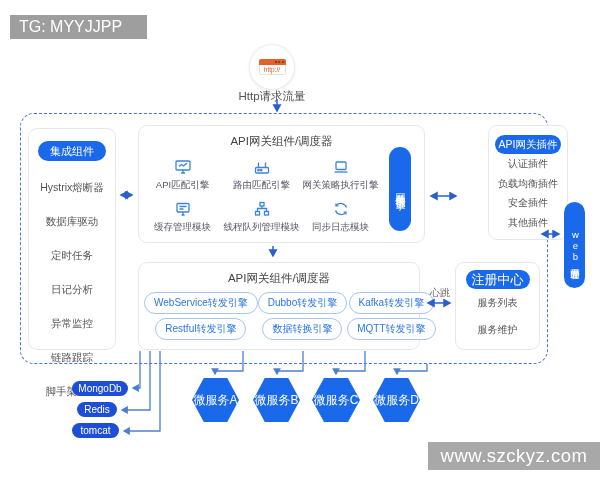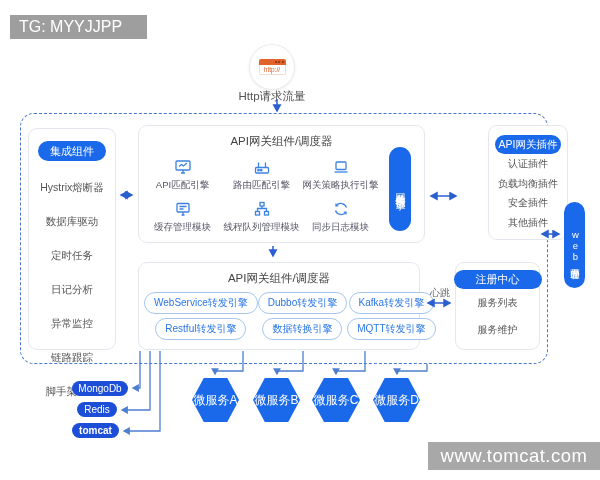--- a/index.html
+++ b/index.html
@@ -51,38 +51,38 @@
             writing-mode:vertical-lr; text-orientation:upright;
             display:flex; align-items:center; justify-content:center; letter-spacing:1px; }
 
   .plugins-box { left:460px; top:125px; width:80px; height:115px; display:flex;
                  flex-direction:column; align-items:center; padding:9px 2px 6px 2px;margin-left:28px; }
   .plugins-box .pill-solid { width:66px; height:19px; font-size:10.5px; flex:0 0 auto; }
   .rp-item { font-size:10px; color:#555; flex:1; display:flex; align-items:center; white-space:nowrap; }
 
   .registry-box { left:455px; top:262px; width:85px; height:88px; display:flex;
                   flex-direction:column; align-items:center; padding:7px 2px 6px 2px; }
-  .registry-box .pill-solid { width:88px; height:19px; font-size:11px; flex:0 0 auto; }
+  .registry-box .pill-solid { width:64px; height:19px; font-size:13px; flex:0 0 auto; }
 
   .bottom-box { left:138px; top:262px; width:282px; height:88px; }
   .eng-grid { position:absolute; left:5px; right:5px; top:27px; bottom:7px;
               display:grid; grid-template-columns:1fr 1fr 1fr; align-items:center; justify-items:center; }
 
   .web-pill { left:564px; top:202px; width:21px; height:86px; border-radius:11px;
               background:#1a69eb; color:#fff; font-size:9.5px;
               writing-mode:vertical-lr; text-orientation:upright;
               display:flex; align-items:center; justify-content:center; }
 
   .heartbeat { left:426px; top:286px; width:28px; text-align:center; font-size:10px; color:#666; }
 
   .ds-pill { background:#1d4ed8; color:#fff; border-radius:8px; font-size:10px;
              display:flex; align-items:center; justify-content:center; }
   .ds-mongo  { left:72px; top:381px; width:56px; height:15px; }
   .ds-redis  { left:77px; top:402px; width:40px; height:15px; }
-  .ds-tomcat { left:72px; top:423px; width:47px; height:15px;font-weight:bold; }
+  .ds-tomcat { left:72px; top:423px; width:47px; height:15px; }
 
   .hex { background:#1a69eb; color:#fff; font-size:12px;
          clip-path:polygon(25% 0,75% 0,100% 50%,75% 100%,25% 100%,0 50%);
          display:flex; align-items:center; justify-content:center; }
   .hex-a { left:192px; top:378px; width:47px; height:44px; }
   .hex-b { left:253px; top:378px; width:47px; height:44px; }
   .hex-c { left:312px; top:378px; width:48px; height:44px; }
   .hex-d { left:373px; top:378px; width:47px; height:44px; }
 
   .watermark { left:428px; top:442px; width:172px; height:28px; background:rgba(163,163,163,.95);
@@ -225,21 +225,21 @@
 
   <div class="abs ds-pill ds-mongo">MongoDb</div>
   <div class="abs ds-pill ds-redis">Redis</div>
   <div class="abs ds-pill ds-tomcat">tomcat</div>
 
   <div class="abs hex hex-a">微服务A</div>
   <div class="abs hex hex-b">微服务B</div>
   <div class="abs hex hex-c">微服务C</div>
   <div class="abs hex hex-d">微服务D</div>
 
-  <div class="abs watermark">www.tomcat.com</div>
+  <div class="abs watermark">www.szckyz.com</div>
 
   <svg class="abs wires" viewBox="0 0 600 480">
     <defs>
       <marker id="ahA" markerWidth="7" markerHeight="7" refX="4.5" refY="3" orient="auto-start-reverse">
         <path d="M0,0 L5.5,3 L0,6 Z" fill="#2a5fd0"></path>
       </marker>
       <marker id="ahC" markerWidth="7" markerHeight="7" refX="4.5" refY="3" orient="auto">
         <path d="M0,0 L5.5,3 L0,6 Z" fill="#4d7fd0"></path>
       </marker>
     </defs>

